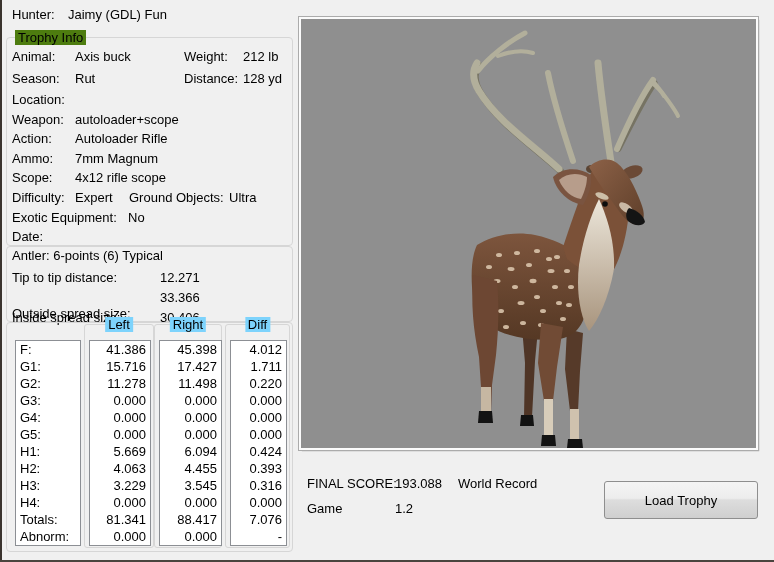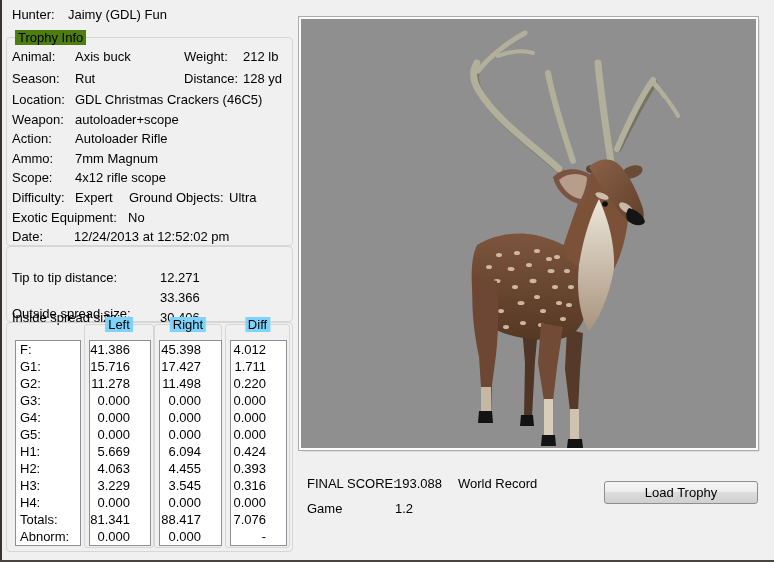--- a/index.html
+++ b/index.html
@@ -38,32 +38,32 @@
     white-space:nowrap; line-height:15px;
   }
   .listbox {
     position:absolute;
     background:#fff;
     border:1px solid #8c8f94;
     overflow:hidden;
   }
   .lrow { height:17px; line-height:17px; }
   .lrow.lab { padding-left:4px; text-align:left; }
-  .lrow.num { padding-right:20px; text-align:right; }
+  .lrow.num { padding-right:4px; text-align:right; }
   .viewer {
     position:absolute; left:299px; top:17px;
     width:459px; height:433px;
     background:#8f8f8f;
     border:2px solid #fbfbfb;
     box-shadow:0 0 0 1px #ababab, 2px 2px 1px -1px rgba(60,60,60,.55);
   }
   .viewer svg { display:block; }
   .btn {
     position:absolute; left:604px;
-    width:154px; height:23px;
+    width:154px; height:38px;
     background:linear-gradient(#f4f4f4, #ededed 45%, #dddddd 50%, #cfcfcf);
     border:1px solid #8e8e8e;
     border-radius:3px;
     font-family:"Liberation Sans", sans-serif;
     font-size:13px; color:#000;
     text-align:center;
     cursor:pointer;
   }
 </style>
 </head>
@@ -81,39 +81,38 @@
   </div>
   <span class="t" style="top:50px;left:12px">Animal:</span>
   <span class="t" style="top:50px;left:75px">Axis buck</span>
   <span class="t" style="top:50px;left:184px">Weight:</span>
   <span class="t" style="top:50px;left:243px">212 lb</span>
   <span class="t" style="top:72px;left:12px">Season:</span>
   <span class="t" style="top:72px;left:75px">Rut</span>
   <span class="t" style="top:72px;left:184px">Distance:</span>
   <span class="t" style="top:72px;left:243px">128 yd</span>
   <span class="t" style="top:93px;left:12px">Location:</span>
-  <span class="t" style="top:93px;left:75px">GDL Christmas Crackers (46C5)</span>
   <span class="t" style="top:113px;left:12px">Weapon:</span>
   <span class="t" style="top:113px;left:75px">autoloader+scope</span>
   <span class="t" style="top:132px;left:12px">Action:</span>
   <span class="t" style="top:132px;left:75px">Autoloader Rifle</span>
   <span class="t" style="top:152px;left:12px">Ammo:</span>
   <span class="t" style="top:152px;left:75px">7mm Magnum</span>
   <span class="t" style="top:171px;left:12px">Scope:</span>
   <span class="t" style="top:171px;left:75px">4x12 rifle scope</span>
   <span class="t" style="top:191px;left:12px">Difficulty:</span>
   <span class="t" style="top:191px;left:75px">Expert</span>
   <span class="t" style="top:191px;left:129px">Ground Objects:</span>
   <span class="t" style="top:191px;left:229px">Ultra</span>
   <span class="t" style="top:211px;left:12px">Exotic Equipment:</span>
   <span class="t" style="top:211px;left:128px">No</span>
   <span class="t" style="top:230px;left:12px">Date:</span>
-  <span class="t" style="top:230px;left:74px">12/24/2013 at 12:52:02 pm</span>
 
   <div class="groupbox" style="left:6px;top:246px;width:287px;height:76px"></div>
+  <span class="t" style="top:249px;left:12px">Antler: 6-points (6) Typical</span>
   <span class="t" style="top:271px;left:12px">Tip to tip distance:</span>
   <span class="t" style="top:271px;left:160px">12.271</span>
   <span class="t" style="top:307px;left:12px">Outside spread size:</span>
   <span class="t" style="top:291px;left:160px">33.366</span>
   <span class="t" style="top:311px;left:12px">Inside spread size:</span>
   <span class="t" style="top:311px;left:160px">30.406</span>
 
   <div class="groupbox" style="left:6px;top:322px;width:287px;height:230px"></div>
 
   <div class="listbox" style="left:15px;top:340px;width:66px;height:206px">

